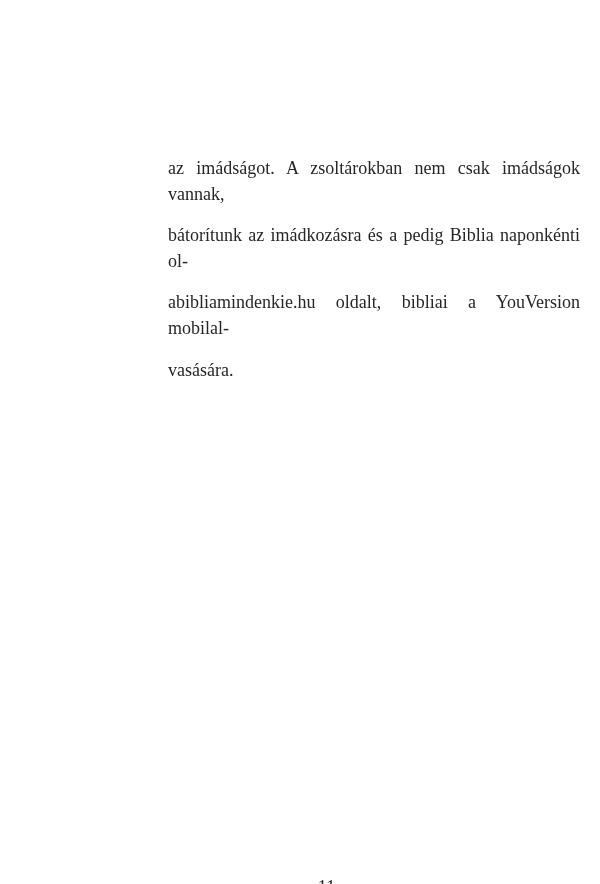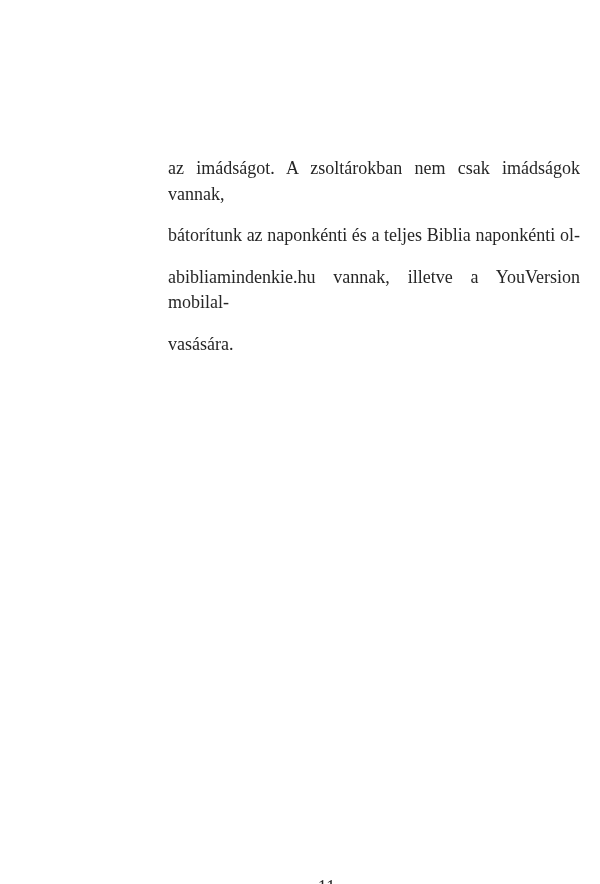--- a/index.html
+++ b/index.html
@@ -50,18 +50,18 @@
     line-height: 25.6px;
     color: #262626;
   }
 </style>
 </head>
 <body>
 
 <div class="page">
   <div class="text-block">
     <div class="para-line">az imádságot. A zsoltárokban nem csak imádságok vannak,</div>
-    <div class="para-line">bátorítunk az naponkénti és a teljes Biblia naponkénti ol-</div>
-    <div class="para-line">abibliamindenkie.hu vannak, illetve a YouVersion mobilal-</div>
+    <div class="para-line">bátorítunk az imádkozásra és a pedig Biblia naponkénti ol-</div>
+    <div class="para-line">abibliamindenkie.hu oldalt, bibliai a YouVersion mobilal-</div>
     <div class="para-line last-line">vasására.</div>
   </div>
   <div class="page-number">11</div>
 </div>
 
 </body></html>

